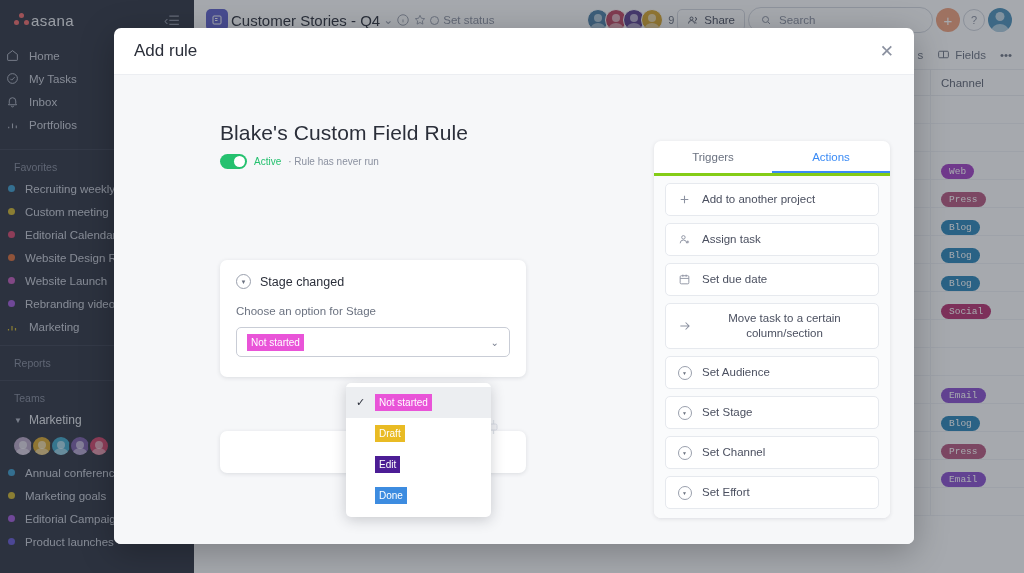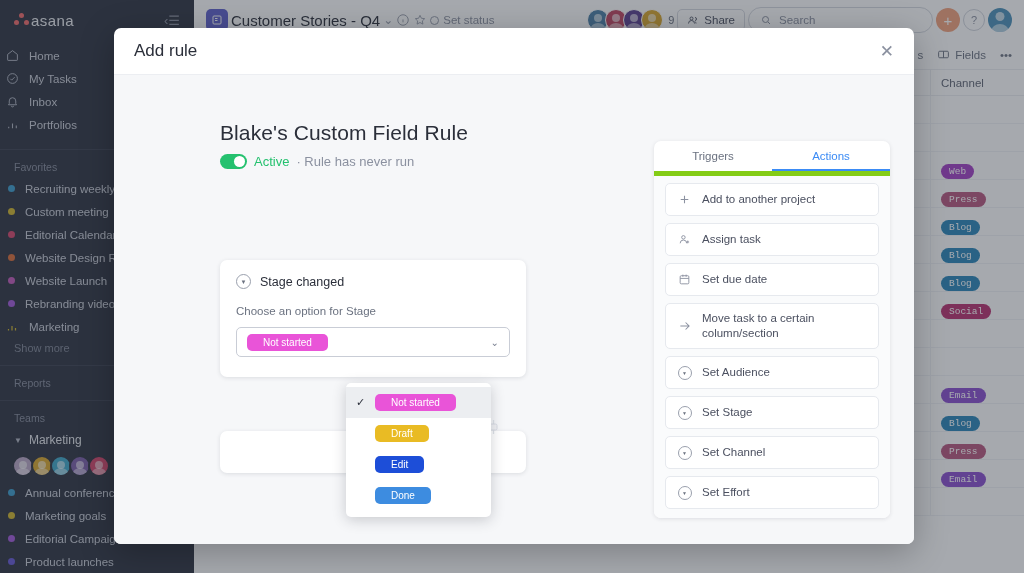--- a/index.html
+++ b/index.html
@@ -103,65 +103,65 @@
   }
   .modal-title { font-size: 17px; color: #2b2f3a; }
   .close-x { margin-left: auto; font-size: 17px; color: #8b91a0; line-height: 1; }
 
   .modal-body { flex: 1; background: #f6f7f9; position: relative; display: flex; }
   .builder { flex: 1; position: relative; padding: 46px 0 0 106px; }
   .rule-title { font-size: 21px; color: #2b2f3a; letter-spacing: .1px; }
   .rule-status { display: flex; align-items: center; gap: 7px; margin-top: 9px; }
   .toggle { width: 27px; height: 15px; border-radius: 9px; background: #25c16f; position: relative; }
   .toggle::after { content: ""; position: absolute; right: 2px; top: 2px; width: 11px; height: 11px; border-radius: 50%; background: #fff; }
-  .status-txt { font-size: 13px; }
+  .status-txt { font-size: 10px; }
   .status-active { color: #25c16f; }
   .status-rest { color: #8b91a0; }
 
   .card {
     position: absolute; width: 306px; background: #fff; border-radius: 7px;
     box-shadow: 0 1px 4px rgba(40,45,60,.13);
   }
   .card-trigger { left: 106px; top: 185px; padding: 14px 16px 20px 16px; }
   .card-empty { left: 106px; top: 356px; height: 42px; }
   .trig-head { display: flex; align-items: center; gap: 9px; }
   .circ-ic { width: 15px; height: 15px; border-radius: 50%; border: 1.2px solid #9aa0ad; display: flex; align-items: center; justify-content: center; color: #6b7280; font-size: 6px; }
   .trig-name { font-size: 12.5px; color: #2b2f3a; }
   .choose-lbl { font-size: 11.5px; color: #6b7280; margin: 16px 0 10px 0; }
   .select-box {
     height: 30px; border: 1px solid #c9cdd6; border-radius: 5px;
     display: flex; align-items: center; padding: 0 10px; background: #fff;
   }
   .chev { margin-left: auto; color: #7a8091; font-size: 10px; }
-  .pill { font-size: 10px; color: #fff; border-radius: 5px; padding: 3px 16px; display: inline-block; }
+  .pill { font-size: 10px; color: #fff; border-radius: 0; padding: 3px 4px; display: inline-block; }
 
   .dropdown {
     position: absolute; left: 232px; top: 308px; width: 145px;
     background: #fff; border-radius: 5px; padding: 4px 0 6px 0;
     box-shadow: 0 3px 14px rgba(35,40,55,.22);
   }
   .dd-item { height: 31px; display: flex; align-items: center; padding: 0 10px; gap: 8px; }
   .dd-item.sel { background: #eceef1; }
   .dd-check { width: 11px; font-size: 11px; color: #2b2f3a; }
 
   .connector { position: absolute; left: 375px; top: 345px; width: 9px; height: 14px; }
 
   .panel {
     width: 236px; margin: 66px 24px 36px 0; background: #fff;
     border-radius: 7px; box-shadow: 0 1px 4px rgba(40,45,60,.12);
     align-self: flex-start; overflow: hidden; display: flex; flex-direction: column;
   }
-  .tabs { display: flex; height: 35px; border-bottom: 5px solid #84cc16; }
+  .tabs { display: flex; height: 35px; border-bottom: 3px solid #84cc16; }
   .tab { flex: 1; display: flex; align-items: center; justify-content: center; font-size: 11.5px; color: #6b7280; }
   .tab.active { color: #3b8bf5; box-shadow: inset 0 -2px 0 #3b8bf5; }
   .panel-list { padding: 7px 11px 9px 11px; background: #fafbfc; }
   .act-item {
     min-height: 33px; border: 1px solid #e6e9ee; border-radius: 5px;
     background: #fff; display: flex; align-items: center; gap: 10px;
-    padding: 7px 11px; margin-bottom: 7px; font-size: 11.5px; color: #4b5060;
+    padding: 7px 11px; margin-bottom: 7px; font-size: 11.5px; color: #4b5060; text-align: center;
   }
   .act-ic { width: 15px; flex: 0 0 15px; display: flex; align-items: center; justify-content: center; color: #8b91a0; }
   .act-lbl { line-height: 1.32; }
 </style>
 </head>
 <body>
 
 <div id="app">
 
   <div class="sidebar">
@@ -242,21 +242,20 @@
       <span>Rebranding video</span>
     </div>
     <div class="sb-item">
       <span class="sb-icon" style="color:#d1b52b">
         <svg width="12" height="12" viewBox="0 0 24 24" fill="none" stroke="currentColor" stroke-width="2.4">
             <path d="M5 16v3M12 10v9M19 14v5"></path>
           </svg>
       </span>
       <span>Marketing</span>
     </div>
-    <div class="sb-more">Show more</div>
 
     <div class="sb-sep"></div>
     <div class="sb-section">Reports</div>
     <div class="sb-sep"></div>
     <div class="sb-section">Teams</div>
 
     <div class="team-row">
       <span style="font-size:8px;color:#aeb3c0">▼</span>
       <span>Marketing</span>
     </div>
@@ -497,21 +496,21 @@
           <div class="dd-item sel">
             <span class="dd-check">✓</span>
             <span class="pill" style="background:#e954d8">Not started</span>
           </div>
           <div class="dd-item">
             <span class="dd-check"></span>
             <span class="pill" style="background:#e9bb24">Draft</span>
           </div>
           <div class="dd-item">
             <span class="dd-check"></span>
-            <span class="pill" style="background:#1d4ed8">Edit</span>
+            <span class="pill" style="background:#4c1d95">Edit</span>
           </div>
           <div class="dd-item">
             <span class="dd-check"></span>
             <span class="pill" style="background:#3d8ce0">Done</span>
           </div>
         </div>
       </div>
 
       <div class="panel">
         <div class="tabs">

